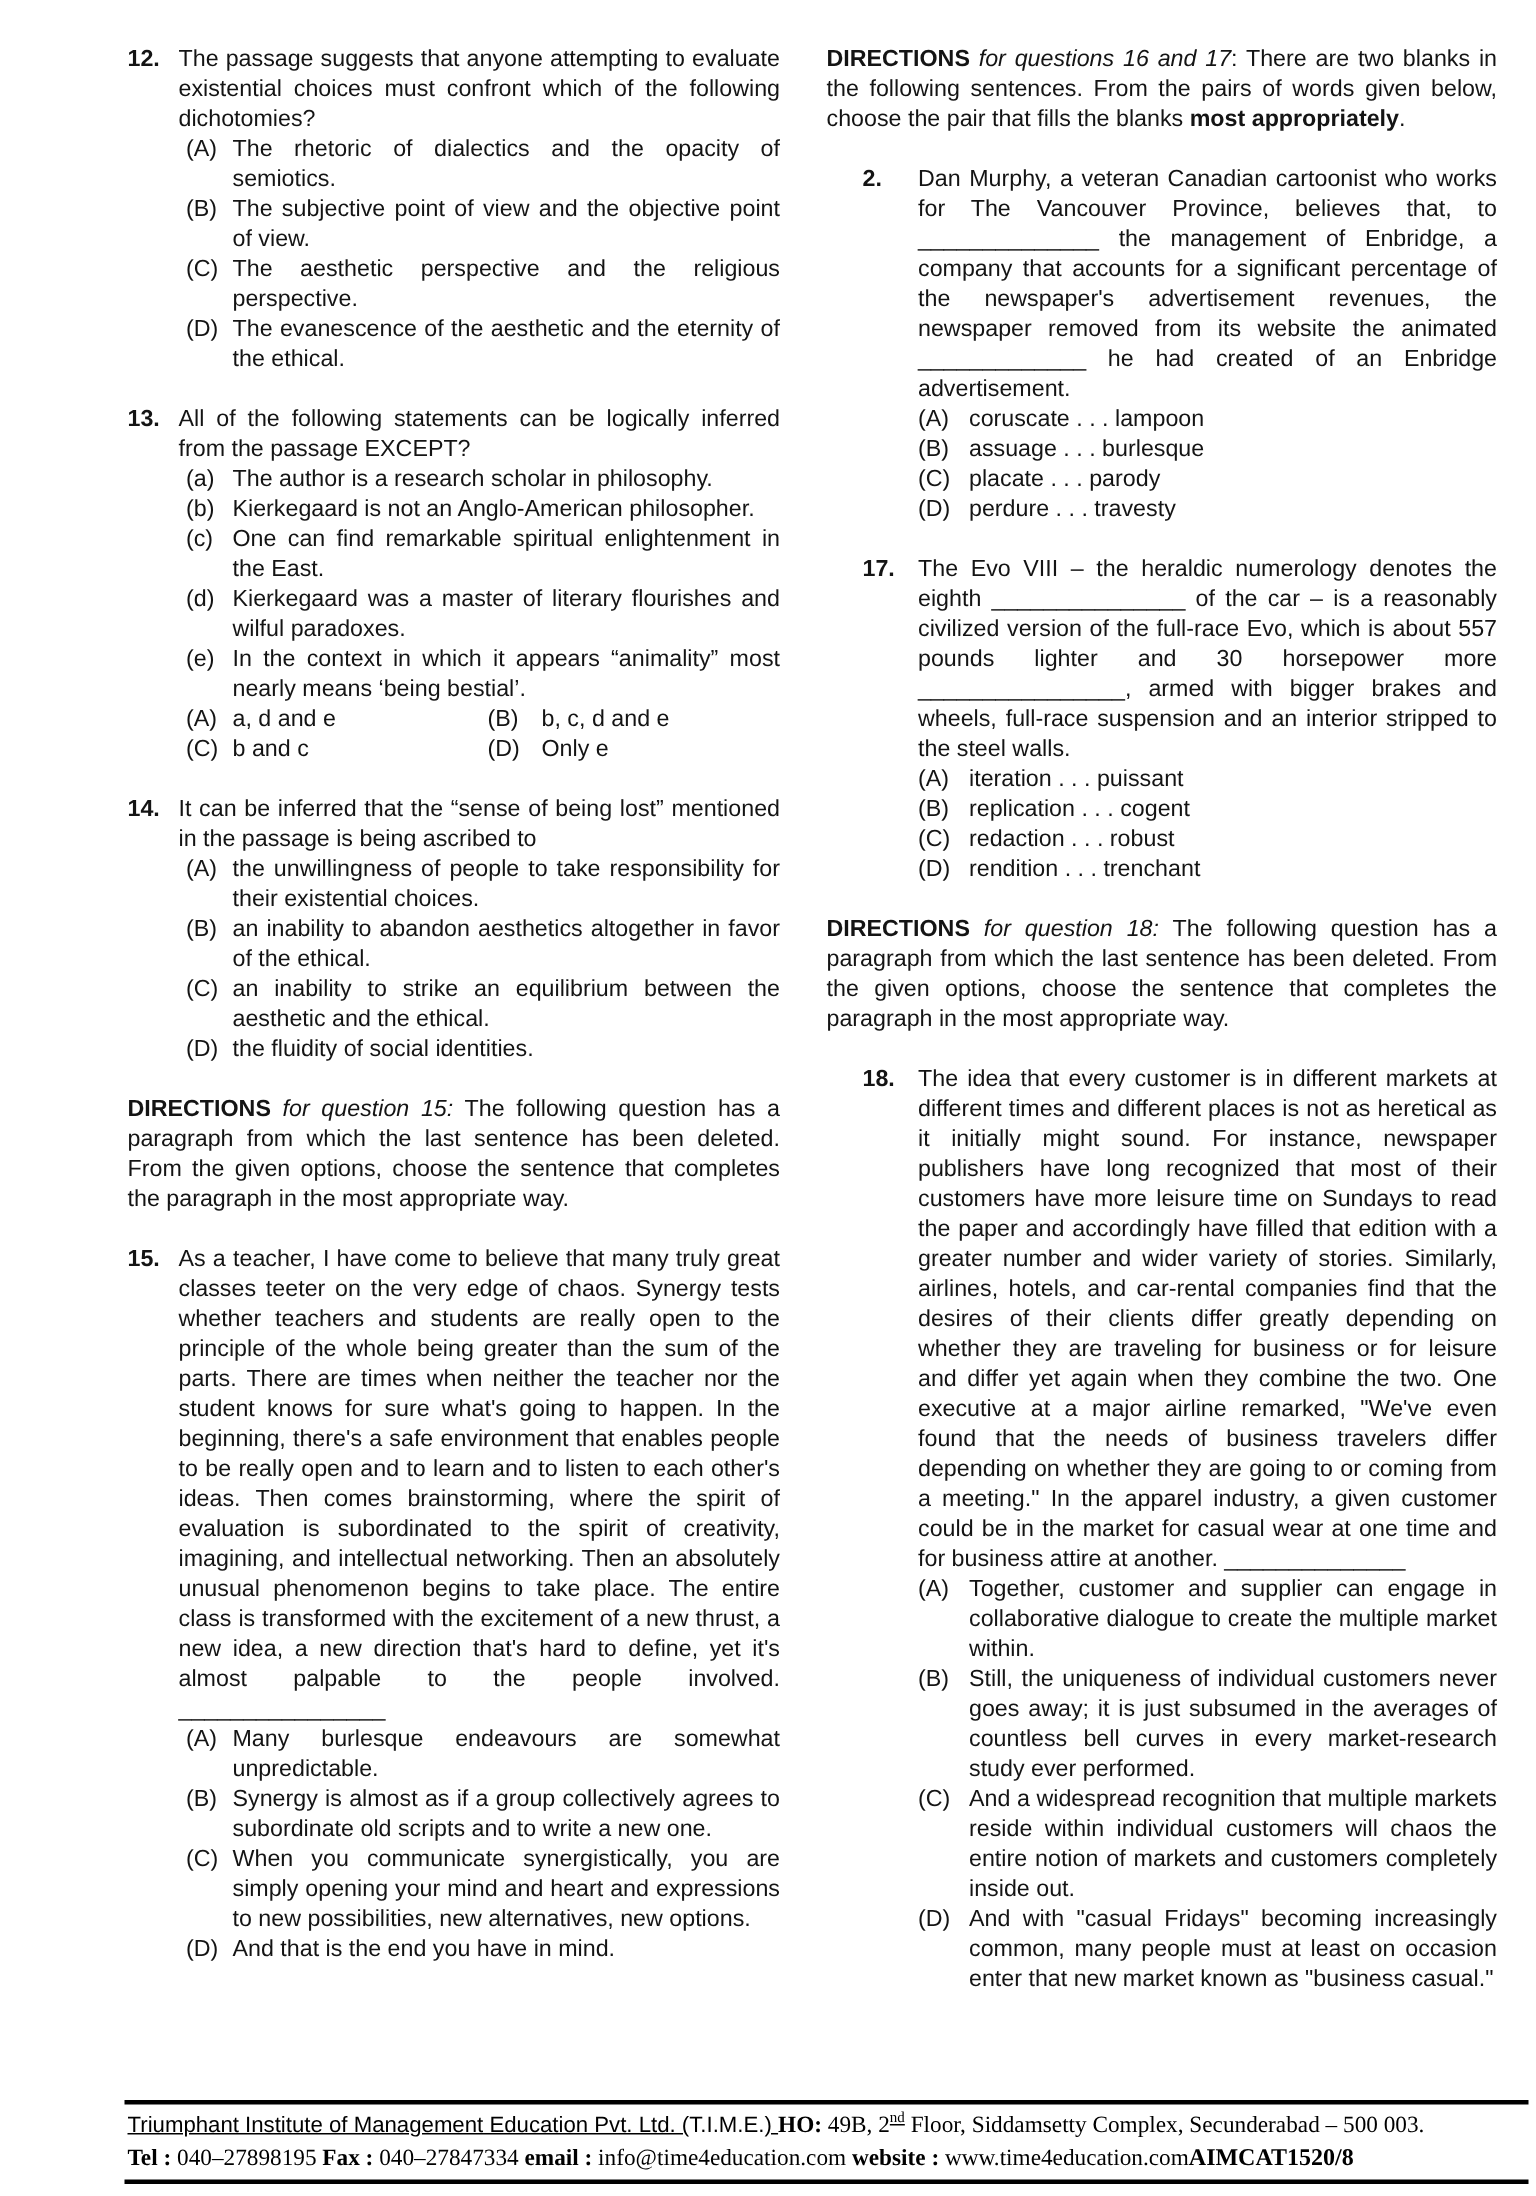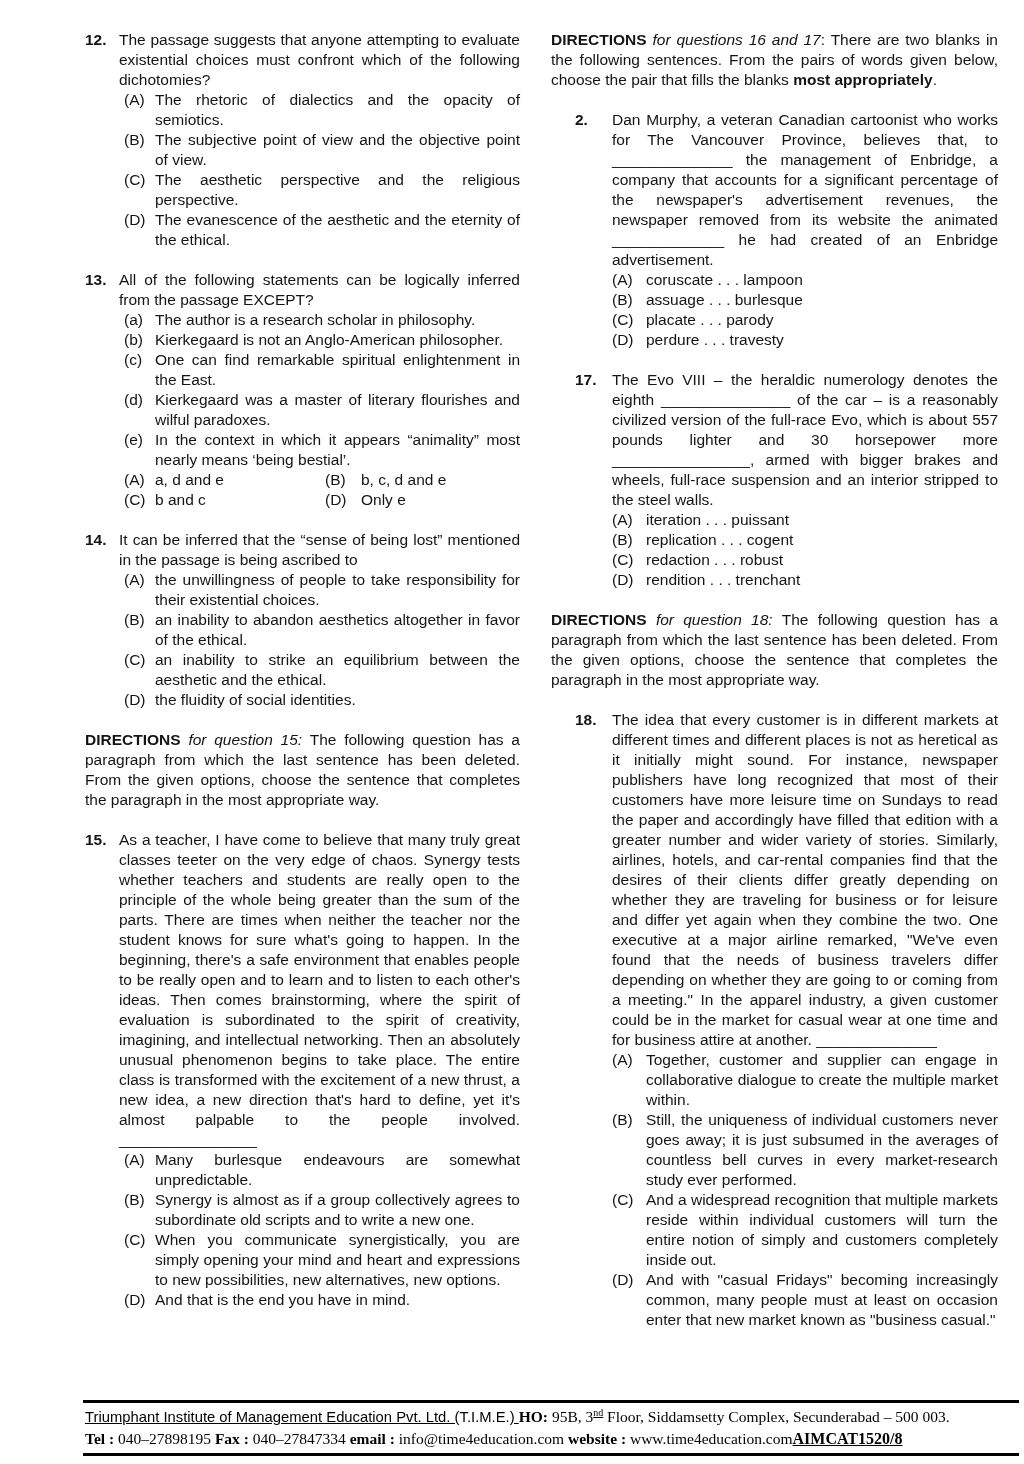--- a/index.html
+++ b/index.html
@@ -51,21 +51,21 @@
     border-top:3px solid #000;border-bottom:3px solid #000;
     padding:3px 2px 4px 2px;
     font-family:"Liberation Serif","DejaVu Serif",serif;
     font-size:15.5px;line-height:21px;color:#000;
   }
   .f-sans{font-family:"Liberation Sans","DejaVu Sans",sans-serif;font-size:14.8px;text-decoration:underline;}
   .f-sans-b{font-family:"Liberation Sans","DejaVu Sans",sans-serif;font-size:14.8px;font-weight:normal;}
   .f-serif{font-family:"Liberation Serif","DejaVu Serif",serif;}
   .f-serif-b{font-family:"Liberation Serif","DejaVu Serif",serif;font-weight:bold;}
   .footer-line2{display:flex;}
-  .footer-code{font-weight:bold;font-size:16px;text-decoration:underline;}
+  .footer-code{font-weight:bold;font-size:16px;}
   sup{font-size:10px;line-height:0;text-decoration:underline;}
 </style>
 </head>
 <body>
 
 <div class="page">
   <div class="col col-left">
       <div class="block question">
         <span class="qnum">12.</span>
         <div class="qbody">
@@ -247,30 +247,30 @@
             <div class="opt">
               <span class="opt-label">(A)</span>
               <div class="opt-text">Together, customer and supplier can engage in collaborative dialogue to create the multiple market within.</div>
             </div>
             <div class="opt">
               <span class="opt-label">(B)</span>
               <div class="opt-text">Still, the uniqueness of individual customers never goes away; it is just subsumed in the averages of countless bell curves in every market-research study ever performed.</div>
             </div>
             <div class="opt">
               <span class="opt-label">(C)</span>
-              <div class="opt-text">And a widespread recognition that multiple markets reside within individual customers will turn the entire notion of simply and customers completely inside out.</div>
+              <div class="opt-text">And a widespread recognition that multiple markets reside within individual customers will chaos the entire notion of markets and customers completely inside out.</div>
             </div>
             <div class="opt">
               <span class="opt-label">(D)</span>
               <div class="opt-text">And with "casual Fridays" becoming increasingly common, many people must at least on occasion enter that new market known as "business casual."</div>
             </div>
           </div>
         </div>
       </div>
     </div>
   <div class="footer">
-    <div class="footer-line1"><span class="f-sans">Triumphant Institute of Management Education Pvt. Ltd. (</span><span class="f-sans-b">T.I.M.E.</span><span class="f-sans">) </span><span class="f-serif-b">HO:</span><span class="f-serif"> 95B, 3</span><sup class="f-serif">nd</sup><span class="f-serif"> Floor, Siddamsetty Complex, Secunderabad – 500 003.</span></div>
+    <div class="footer-line1"><span class="f-sans">Triumphant Institute of Management Education Pvt. Ltd. (</span><span class="f-sans-b">T.I.M.E.</span><span class="f-sans">) </span><span class="f-serif-b">HO:</span><span class="f-serif"> 49B, 2</span><sup class="f-serif">nd</sup><span class="f-serif"> Floor, Siddamsetty Complex, Secunderabad – 500 003.</span></div>
     <div class="footer-line2">
       <span class="footer-contact"><span class="f-serif-b">Tel :</span><span class="f-serif"> 040–27898195 </span><span class="f-serif-b">Fax :</span><span class="f-serif"> 040–27847334 </span><span class="f-serif-b">email :</span><span class="f-serif"> info@time4education.com </span><span class="f-serif-b">website :</span><span class="f-serif"> www.time4education.com</span></span>
       <span class="footer-code">AIMCAT1520/8</span>
     </div>
   </div>
 </div>
 
 </body></html>

